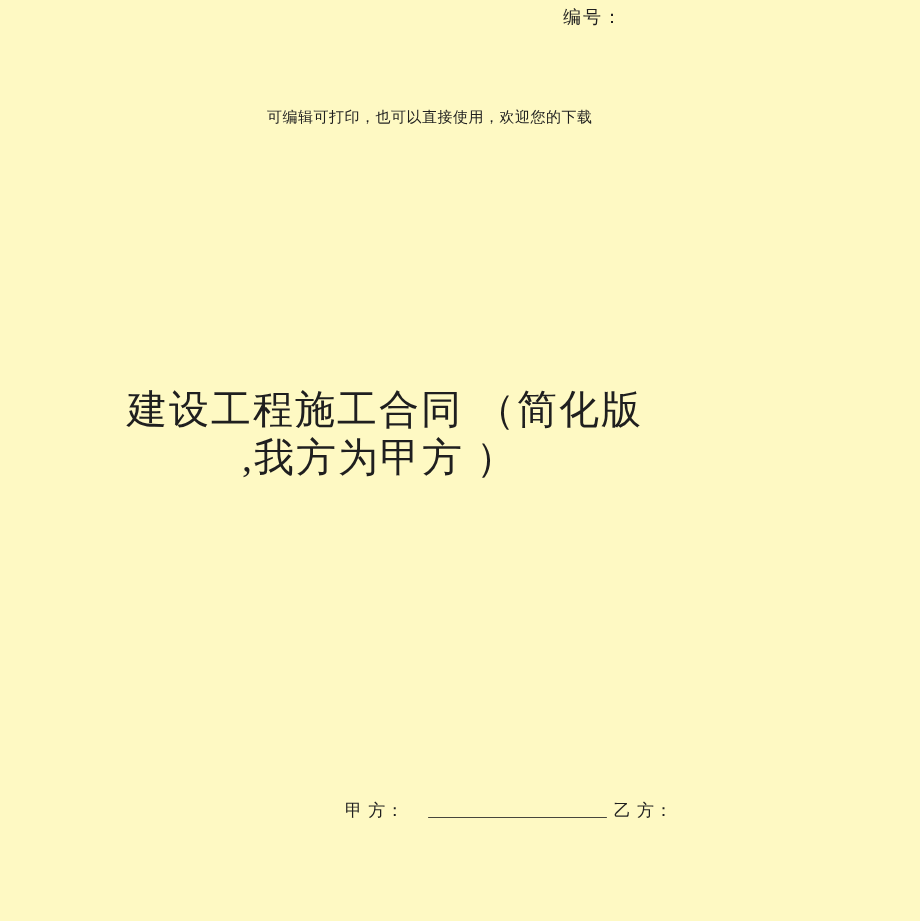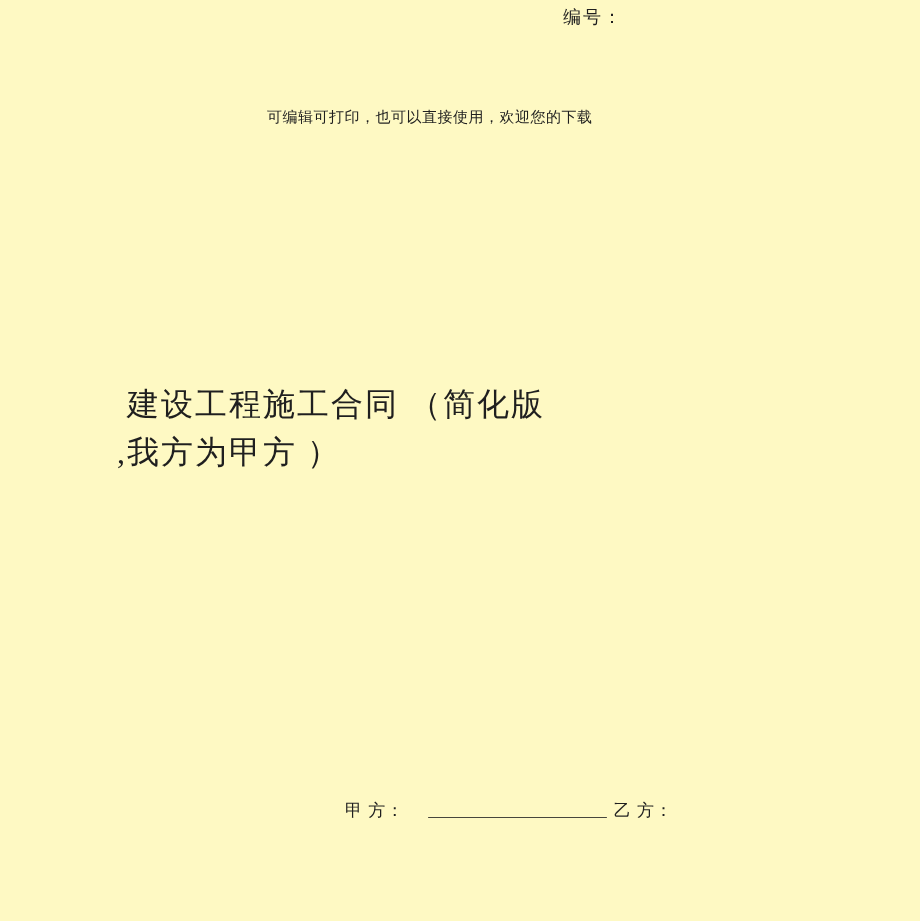--- a/index.html
+++ b/index.html
@@ -37,32 +37,33 @@
     top: 84px;
     font-size: 15px;
     letter-spacing: 0.5px;
     white-space: nowrap;
     margin-top: 24px;
   }
   .doc-title {
     position: absolute;
     left: 117px;
     top: 359px;
-    font-size: 32px;
+    font-size: 40px;
     line-height: 48px;
     letter-spacing: 2px;
     font-weight: normal;
     white-space: nowrap;
   }
   .doc-title .line1 {
     display: block;
     padding-left: 10px;
   }
   .doc-title .line2 {
     display: block;
+    text-align: center;
   }
   .party-line {
     position: absolute;
     left: 345px;
     top: 799px;
     font-size: 17px;
     letter-spacing: 1px;
     white-space: nowrap;
   }
   .party-line .blank {

